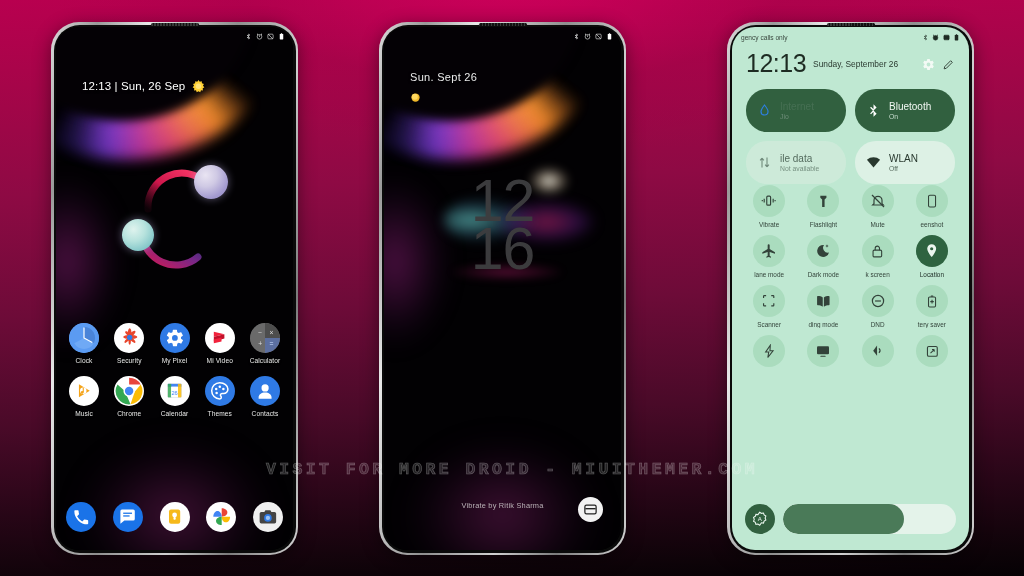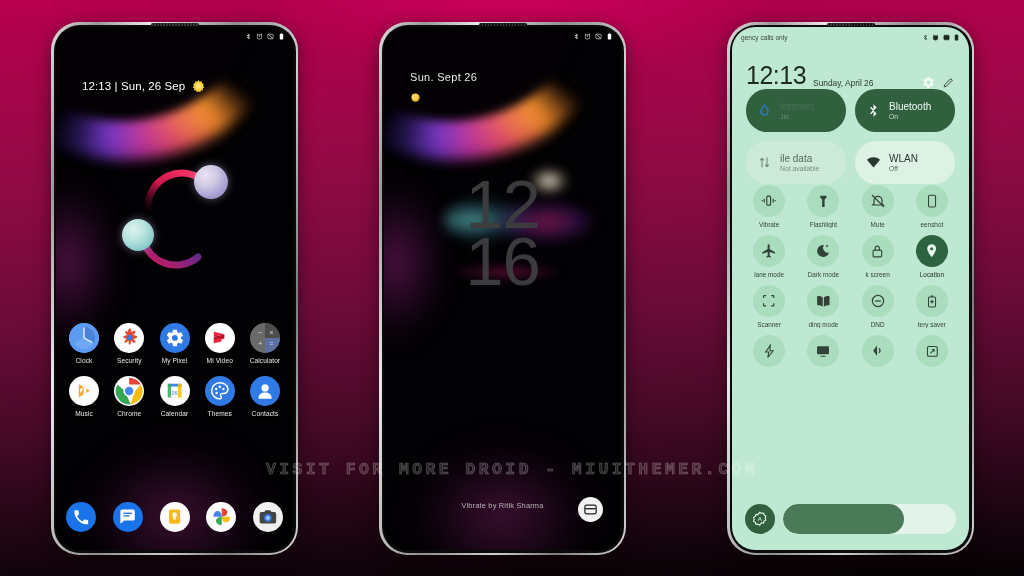--- a/index.html
+++ b/index.html
@@ -142,21 +142,21 @@
   
   .p2-date {
     position:absolute; left:26px; top:44px; z-index:20;
     color:#e9e9ea; font-size:11px; font-weight:400; letter-spacing:0.3px;
     text-shadow:0 1px 3px rgba(0,0,0,0.6);
   }
   .p2-sun { position:absolute; left:26px; top:62px; width:11px; height:11px; z-index:20; }
   .p2-clock {
     position:absolute; left:0; right:0; top:150px; z-index:15;
     text-align:center; line-height:0.82;
-    font-size:69px; font-weight:300; letter-spacing:-1px;
+    font-size:59px; font-weight:300; letter-spacing:-1px;
     color:#3d3d3f;
     font-family:"Liberation Sans", sans-serif;
   }
   .p2-clock div { opacity:0.97; }
   .p2-credit {
     position:absolute; left:0; right:0; bottom:40px; text-align:center;
     font-size:7.4px; color:#b9b2b6; z-index:20; letter-spacing:0.2px;
   }
   .p2-wallet {
     position:absolute; right:18px; bottom:28px; width:25px; height:25px;
@@ -170,22 +170,22 @@
     position:absolute; top:0; left:0; right:0; height:20px;
     display:flex; align-items:center; justify-content:space-between;
     padding:0 9px; z-index:20;
   }
   .qs-carrier { font-size:6.6px; color:#39473e; white-space:nowrap; }
   .qs-sicons { display:flex; gap:3.5px; align-items:center; }
   .qs-sicons .sicon svg path, .qs-sicons .sicon svg rect,
   .qs-sicons .sicon svg circle, .qs-sicons .sicon svg polygon { fill:#1e2b23; }
 
   .qs-clockrow {
-    position:absolute; top:36px; left:14px; right:14px; z-index:20;
-    display:flex; align-items:flex-end; gap:7px;
+    position:absolute; top:24px; left:14px; right:14px; z-index:20;
+    display:flex; align-items:flex-start; gap:7px;
   }
   .qs-time { font-size:25px; font-weight:300; color:#1d2b22; letter-spacing:-0.5px; line-height:1; }
   .qs-date { font-size:8.4px; color:#2b3a31; flex:1; padding-top:8px; }
   .qs-head-ic { width:13px; height:13px; margin-top:6px; }
 
   .qs-bigtiles {
     position:absolute; top:62px; left:14px; right:14px; z-index:20;
     display:grid; grid-template-columns:1fr 1fr; gap:9px;
   }
   .bigtile {
@@ -609,21 +609,21 @@
               <svg viewBox="0 0 24 24">
                 <rect x="6" y="3" width="12" height="19" rx="2"></rect>
                 <rect x="9.5" y="1" width="5" height="2.4" rx="1"></rect>
               </svg>
             </span>
         </span>
       </div>
 
       <div class="qs-clockrow">
         <span class="qs-time">12:13</span>
-        <span class="qs-date">Sunday, April 26</span>
+        <span class="qs-date">Sunday, September 26</span>
         <span class="qs-head-ic">
           <svg viewBox="0 0 24 24" style="width:100%;height:100%;">
             <path fill="#f3faf5" d="M19.4 13c.04-.33.06-.66.06-1s-.02-.67-.06-1l2.1-1.6a.5.5 0 00.12-.64l-2-3.46a.5.5 0 00-.6-.22l-2.5 1a7.3 7.3 0 00-1.7-1l-.38-2.65A.5.5 0 0014 2h-4a.5.5 0 00-.5.42L9.1 5.07a7.3 7.3 0 00-1.7 1l-2.5-1a.5.5 0 00-.6.22l-2 3.46a.5.5 0 00.12.64L4.6 11c-.04.33-.06.66-.06 1s.02.67.06 1l-2.1 1.6a.5.5 0 00-.12.64l2 3.46c.13.22.38.3.6.22l2.5-1c.52.4 1.08.74 1.7 1l.38 2.65c.04.24.25.43.5.43h4c.25 0 .46-.19.5-.43l.38-2.65a7.3 7.3 0 001.7-1l2.5 1c.22.08.47 0 .6-.22l2-3.46a.5.5 0 00-.12-.64L19.4 13zM12 15.5A3.5 3.5 0 1112 8.5a3.5 3.5 0 010 7z"></path>
           </svg>
         </span>
         <span class="qs-head-ic">
           <svg viewBox="0 0 24 24" style="width:100%;height:100%;">
             <path fill="none" stroke="#33433a" stroke-width="1.8" d="M4 20l4-1 11-11-3-3L5 16l-1 4z"></path>
           </svg>
         </span>

